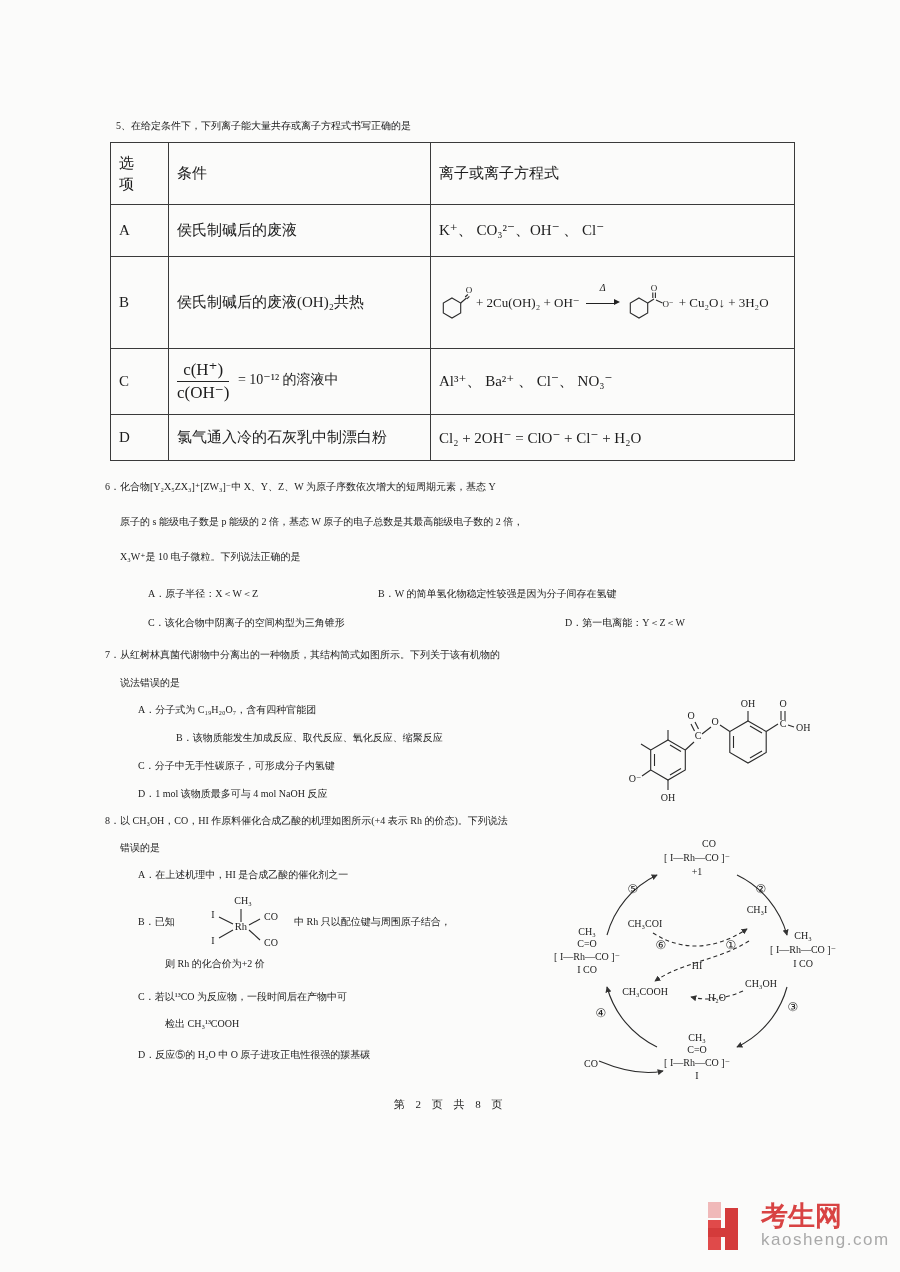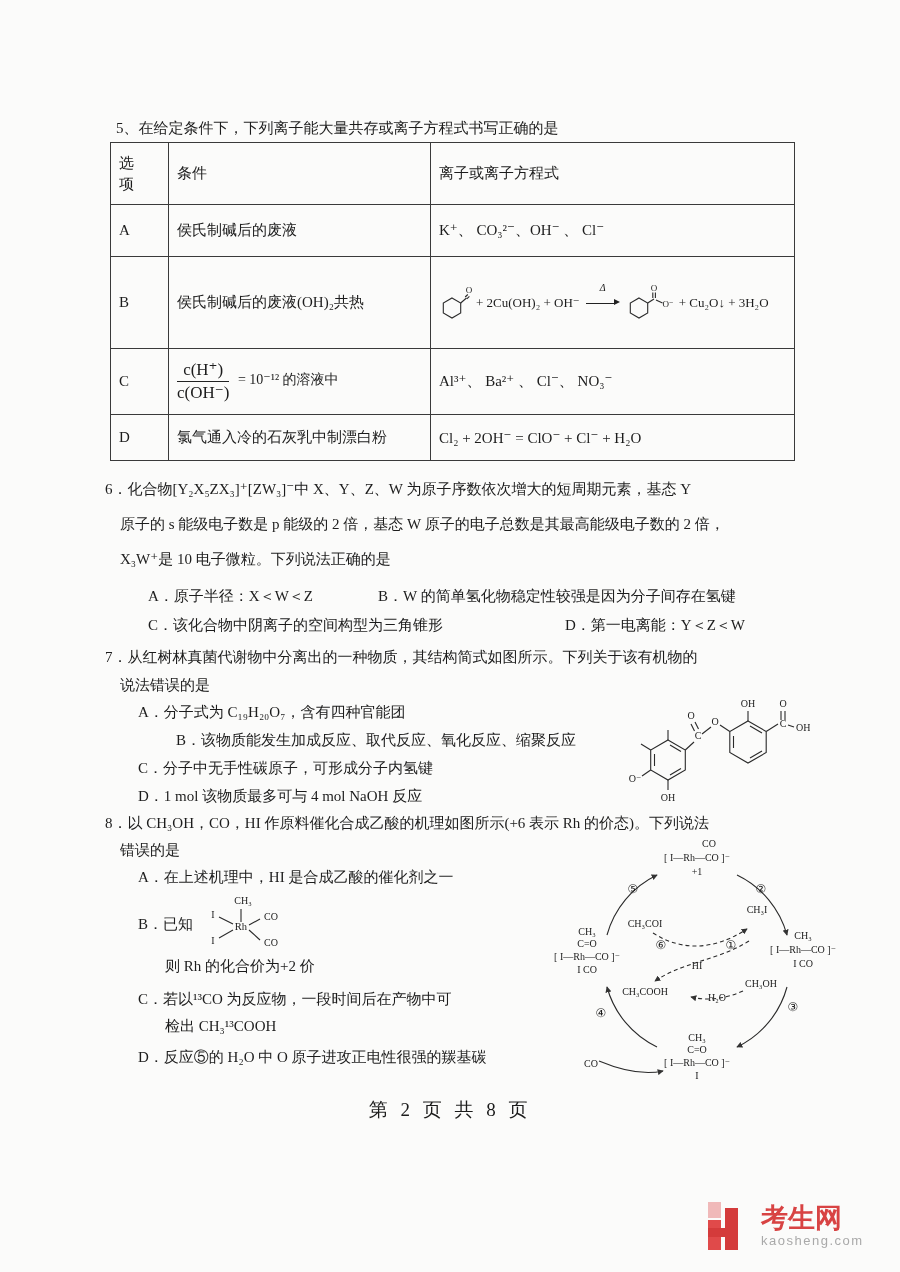--- a/index.html
+++ b/index.html
@@ -3,21 +3,21 @@
 <meta charset="utf-8">
 <style>
   * { margin:0; padding:0; box-sizing:border-box; }
   html,body { background:#9a9a9a; }
   .page {
     position:relative; width:900px; height:1272px; margin:0 auto;
     background:#fbfbfa; color:#1c1c1c; overflow:hidden;
     font-family:"Liberation Serif","DejaVu Serif",serif;
   }
   .abs { position:absolute; }
-  .t { font-size:15px; line-height:1.3; white-space:nowrap; }
+  .t { font-size:10px; line-height:1.3; white-space:nowrap; }
 
   
   table.q5tab { border-collapse:collapse; font-size:15px; table-layout:fixed; }
   table.q5tab td { border:1.3px solid #3a3a3a; vertical-align:middle; padding:3px 8px; }
   td.copt  { width:58px;  padding-left:12px; }
   td.ccond { width:262px; }
   td.cion  { width:364px; }
   tr.hrow  { height:62px; }
   .hopt div { line-height:1.35; }
 
@@ -28,29 +28,29 @@
 
   .eq { display:flex; align-items:center; gap:3px; font-size:13px; white-space:nowrap; }
   .rxnarrow { position:relative; display:inline-block; width:34px; height:16px; margin:0 3px; }
   .rxnarrow .dlt { position:absolute; top:-13px; left:50%; transform:translateX(-50%); font-size:10px; }
   .rxnarrow .shaft { position:absolute; left:0; right:4px; top:8px; border-top:1.2px solid #222; }
   .rxnarrow .head { position:absolute; right:0; top:8px; margin-top:-3.5px;
                     border-left:6px solid #222; border-top:3.5px solid transparent;
                     border-bottom:3.5px solid transparent; width:0; height:0; }
 
   
-  .footer { left:0; right:0; text-align:center; font-size:19px; letter-spacing:4px; }
+  .footer { left:0; right:0; text-align:center; font-size:11px; letter-spacing:4px; }
   .logo { display:flex; align-items:center; gap:9px; font-family:"Liberation Sans","DejaVu Sans",sans-serif; }
   .logo-icon { position:relative; width:44px; height:48px; flex:0 0 auto; }
   .logo-icon .p1 { position:absolute; left:0;  top:0;   width:13px; height:16px; background:#f0b9b9; }
   .logo-icon .p2 { position:absolute; left:0;  top:18px; width:13px; height:30px; background:#e04a4a; }
   .logo-icon .p3 { position:absolute; left:17px; top:6px; width:13px; height:42px; background:#d43b3b; }
   .logo-icon .p4 { position:absolute; left:0;  top:26px; width:30px; height:9px;  background:#d43b3b; }
   .logo-name { color:#d84343; font-size:27px; font-weight:bold; line-height:1.05; }
-  .logo-domain { color:#a9a9a9; font-size:13px; letter-spacing:1.5px; }
+  .logo-domain { color:#a9a9a9; font-size:17px; letter-spacing:1.5px; }
 
   svg text { fill:#1c1c1c; font-family:"Liberation Serif","DejaVu Serif",serif; }
   .figline { stroke:#2a2a2a; stroke-width:1.1; fill:none; }
 </style>
 </head>
 <body>
 
 <div class="page">
 
   <div class="abs t" style="left:116px; top:119px;">5、在给定条件下，下列离子能大量共存或离子方程式书写正确的是</div>
@@ -174,38 +174,39 @@
     <line class="figline" x1="56" y1="64" x2="56" y2="54"></line>
     <line class="figline" x1="38.7" y1="74" x2="29" y2="68"></line>
 
     <line class="figline" x1="38.7" y1="94" x2="30" y2="100"></line>
     <text x="23" y="106" font-size="10" text-anchor="middle">O⁻</text>
 
     <line class="figline" x1="56" y1="104" x2="56" y2="114"></line>
     <text x="56" y="125" font-size="10" text-anchor="middle">OH</text>
   </svg>
 
-  <div class="abs t" style="left:105px; top:814px;">8．以 CH₃OH，CO，HI 作原料催化合成乙酸的机理如图所示(+6 表示 Rh 的价态)。下列说法</div>
+  <div class="abs t" style="left:105px; top:814px;">8．以 CH₃OH，CO，HI 作原料催化合成乙酸的机理如图所示(+4 表示 Rh 的价态)。下列说法</div>
   <div class="abs t" style="left:120px; top:841px;">错误的是</div>
   <div class="abs t" style="left:138px; top:868px;">A．在上述机理中，HI 是合成乙酸的催化剂之一</div>
 
   <div class="abs t" style="left:138px; top:915px;">B．已知</div>
   <svg class="abs" style="left:203px; top:892px;" width="86" height="60" viewBox="0 0 86 60">
     <text x="40" y="12" font-size="10" text-anchor="middle">CH₃</text>
     <text x="10" y="26" font-size="10" text-anchor="middle">I</text>
     <text x="10" y="52" font-size="10" text-anchor="middle">I</text>
     <text x="38" y="38" font-size="10.5" text-anchor="middle">Rh</text>
     <text x="68" y="28" font-size="10" text-anchor="middle">CO</text>
     <text x="68" y="54" font-size="10" text-anchor="middle">CO</text>
     <line class="figline" x1="38" y1="30" x2="38" y2="17"></line>
     <line class="figline" x1="30" y1="32" x2="16" y2="25"></line>
     <line class="figline" x1="30" y1="38" x2="16" y2="46"></line>
     <line class="figline" x1="46" y1="33" x2="57" y2="27"></line>
     <line class="figline" x1="46" y1="38" x2="57" y2="48"></line>
   </svg>
+  <div class="abs t" style="left:294px; top:915px;">中 Rh 只以配位键与周围原子结合，</div>
   <div class="abs t" style="left:165px; top:957px;">则 Rh 的化合价为+2 价</div>
   <div class="abs t" style="left:138px; top:990px;">C．若以¹³CO 为反应物，一段时间后在产物中可</div>
   <div class="abs t" style="left:165px; top:1017px;">检出 CH₃¹³COOH</div>
   <div class="abs t" style="left:138px; top:1048px;">D．反应⑤的 H₂O 中 O 原子进攻正电性很强的羰基碳</div>
 
   <svg class="abs" style="left:545px; top:833px;" width="300" height="262" viewBox="0 0 300 262">
     <defs>
       <marker id="arw" viewBox="0 0 8 8" refX="7" refY="4" markerWidth="5.5" markerHeight="5.5" orient="auto">
         <path d="M0,0 L8,4 L0,8 z" fill="#333"></path>
       </marker>

